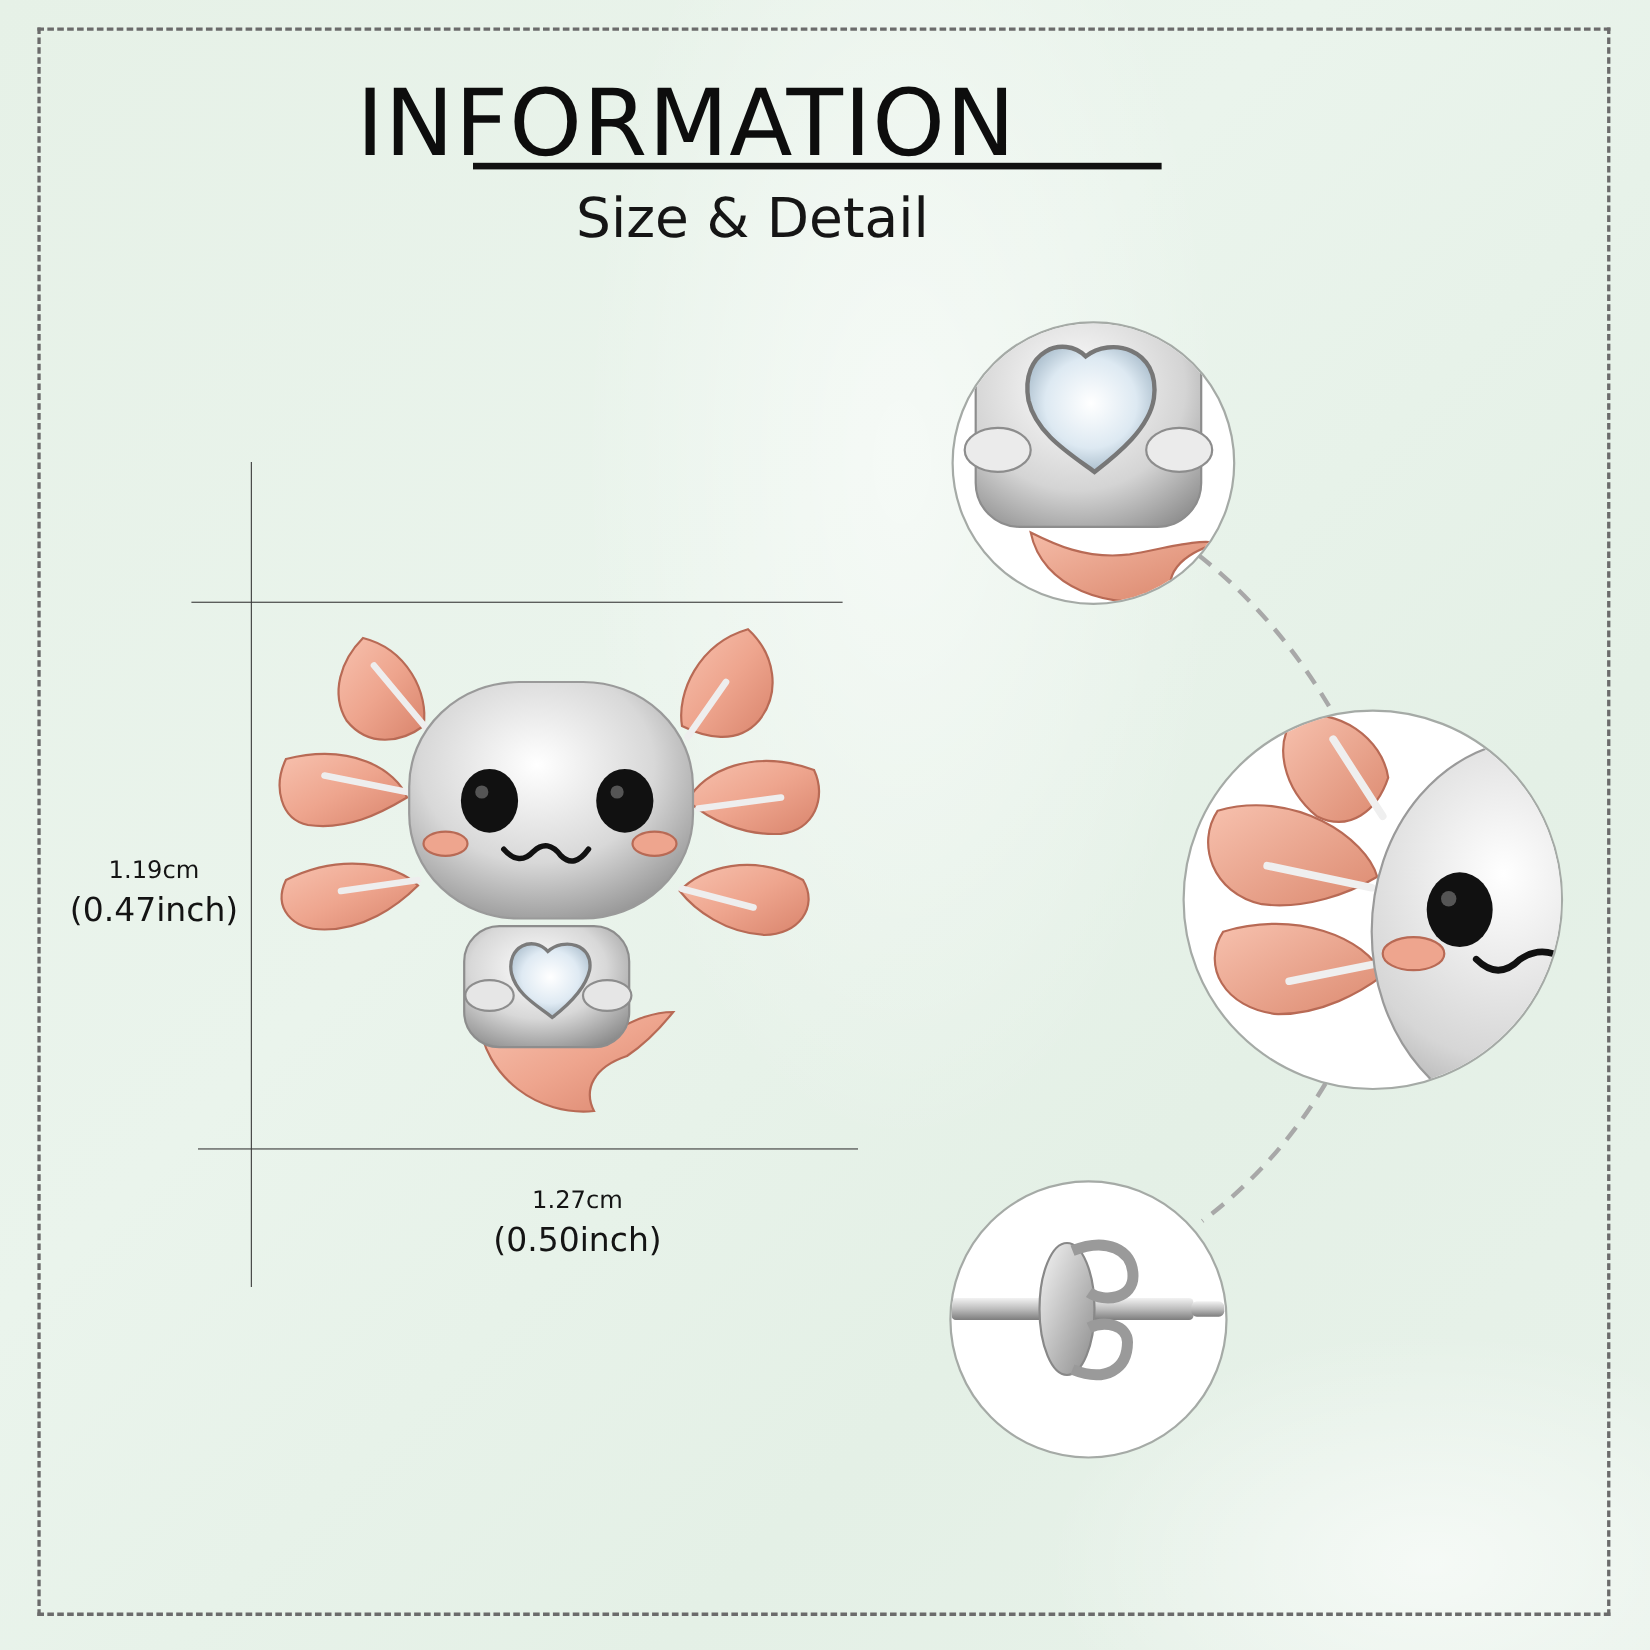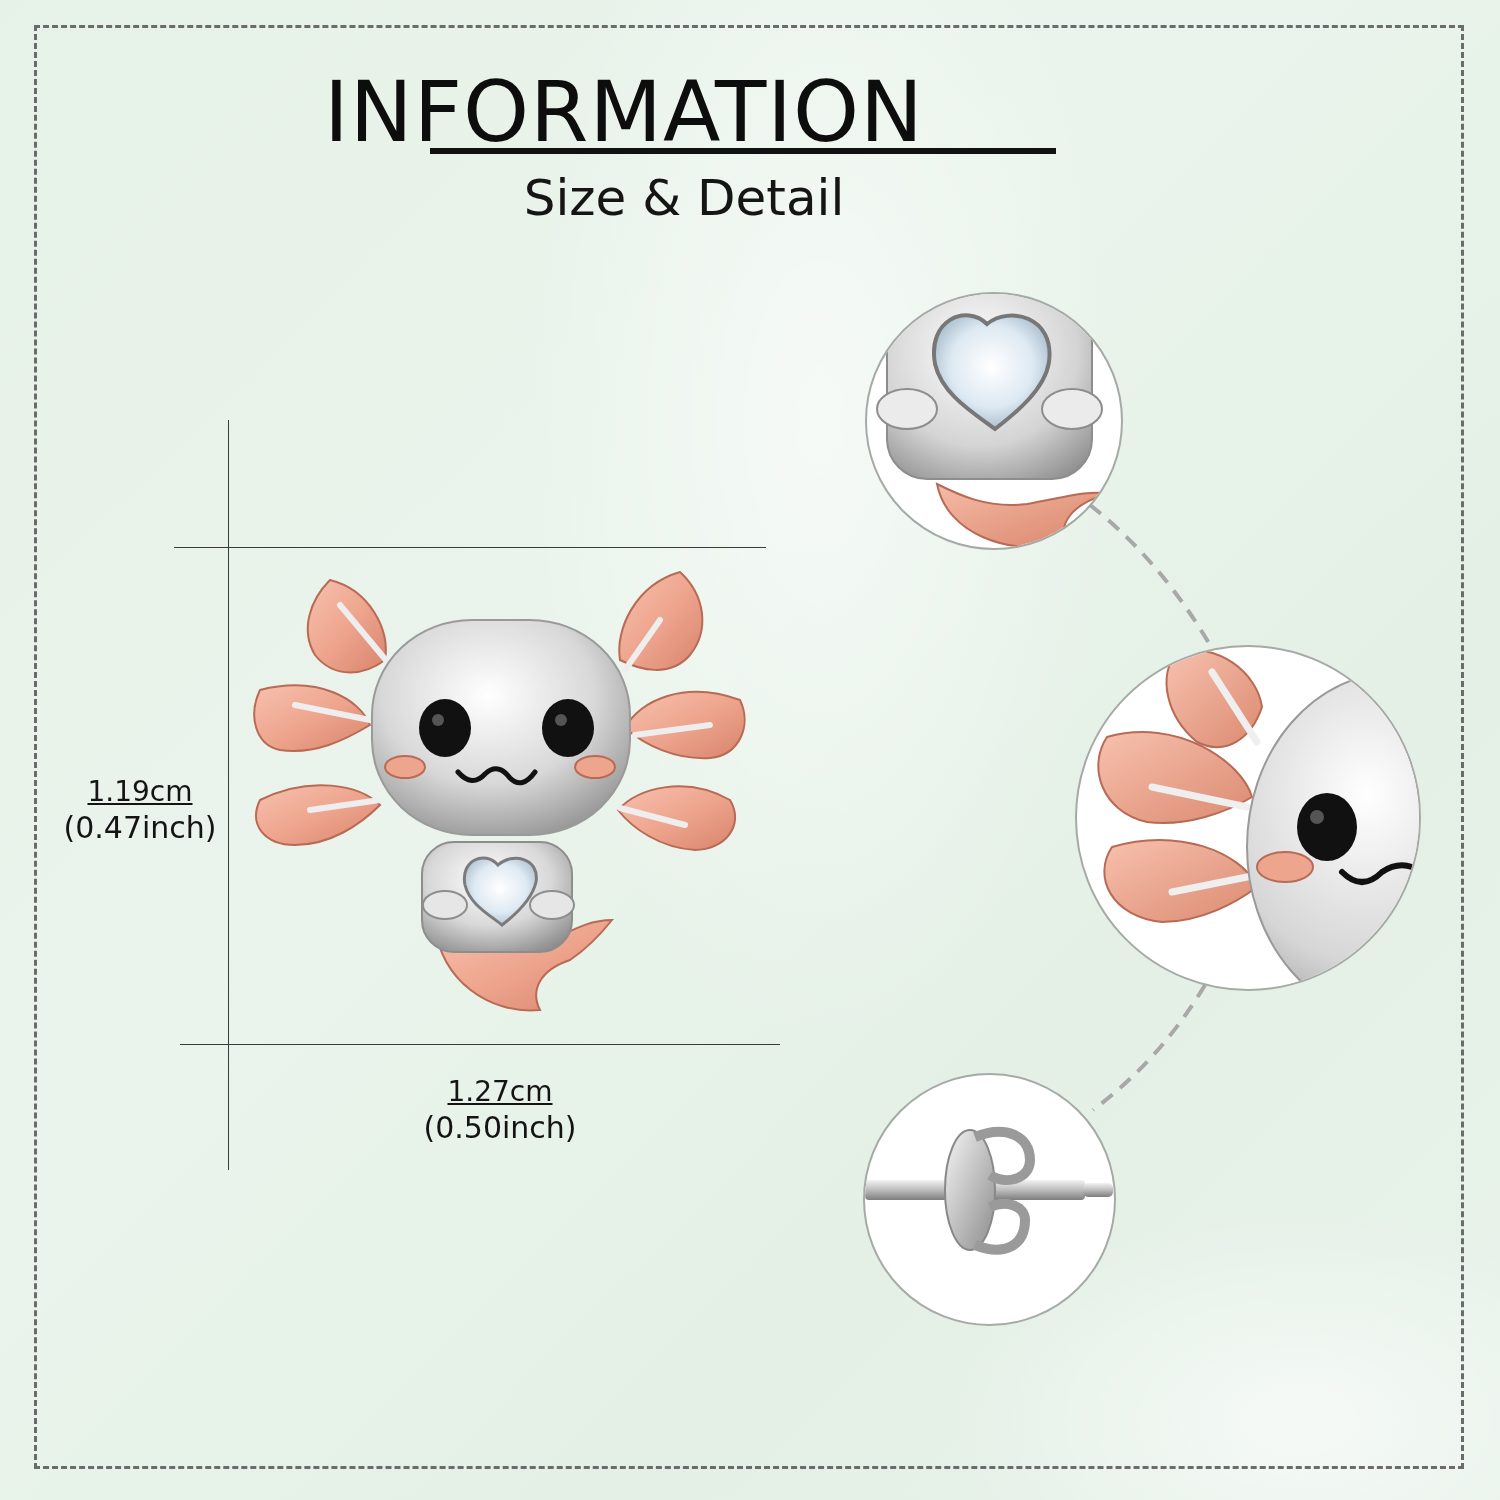--- a/index.html
+++ b/index.html
@@ -23,21 +23,21 @@
   .title-rule {
     position:absolute; left:430px; top:148px; width:626px; height:6px; background:#111;
   }
   .subtitle {
     position:absolute; left:0; width:1368px; top:166px; text-align:center;
     font-size:50px; color:#151515; line-height:64px;
   }
   .hline { position:absolute; height:1px; background:#3a3a3a; }
   .vline { position:absolute; width:1px; background:#3a3a3a; }
   .dim { position:absolute; text-align:center; color:#141414; }
-  .dim .cm { font-size:28px; line-height:40px; display:block;text-decoration:underline; }
+  .dim .cm { font-size:22px; line-height:40px; display:block; }
   .dim .in { font-size:30px; line-height:32px; display:block; }
   .circle {
     position:absolute; border-radius:50%; border:2px solid #a5aaa6; background:#ffffff;
     overflow:hidden; box-sizing:border-box;
   }
   svg.connector { position:absolute; left:0; top:0; overflow:visible; }
   .product { position:absolute; left:240px; top:560px; width:520px; height:480px; }
 </style>
 </head>
 <body>
@@ -49,21 +49,21 @@
 <div class="subtitle">Size &amp; Detail</div>
 
 <div class="vline" style="left:228px; top:420px; height:750px;"></div>
 <div class="hline" style="left:174px; top:547px; width:592px;"></div>
 <div class="hline" style="left:180px; top:1044px; width:600px;"></div>
 
 <div class="dim" style="left:50px; top:772px; width:180px;">
   <span class="cm">1.19cm</span>
   <span class="in">(0.47inch)</span>
 </div>
-<div class="dim" style="left:400px; top:1072px; width:200px;">
+<div class="dim" style="left:425px; top:1072px; width:200px;">
   <span class="cm">1.27cm</span>
   <span class="in">(0.50inch)</span>
 </div>
 
 <svg class="product" viewBox="0 0 520 480" xmlns="http://www.w3.org/2000/svg">
   <defs>
     <linearGradient id="rg" x1="0" y1="0" x2="1" y2="1">
       <stop offset="0" stop-color="#f7c1ae"></stop>
       <stop offset="0.5" stop-color="#eea58e"></stop>
       <stop offset="1" stop-color="#d9846c"></stop>

